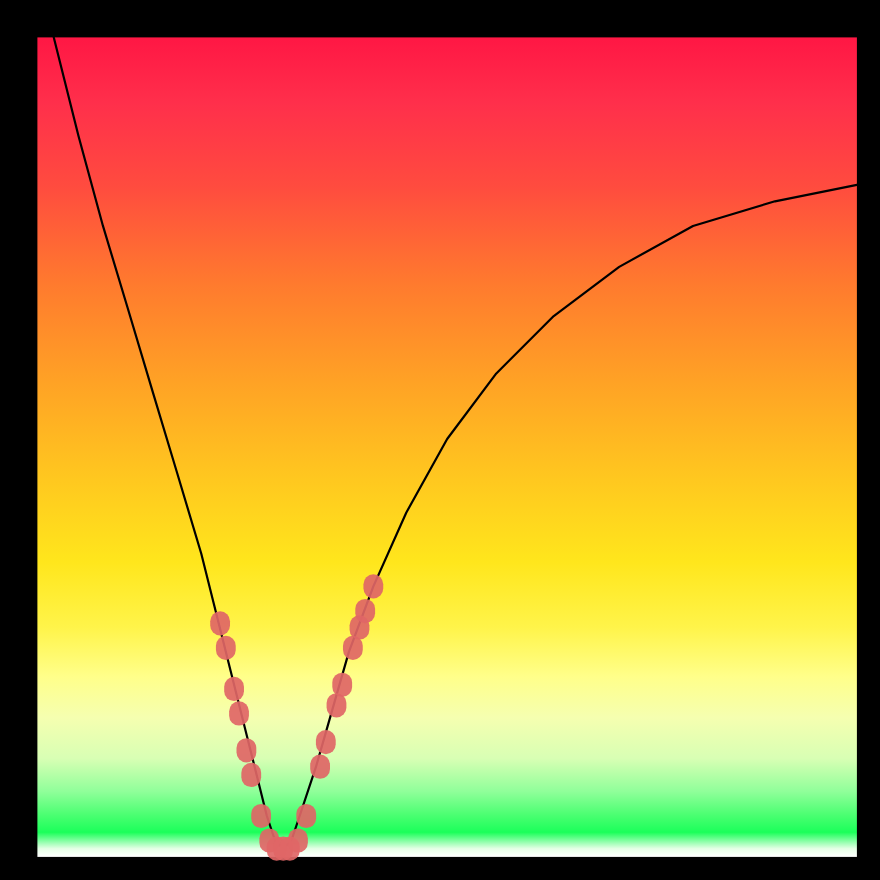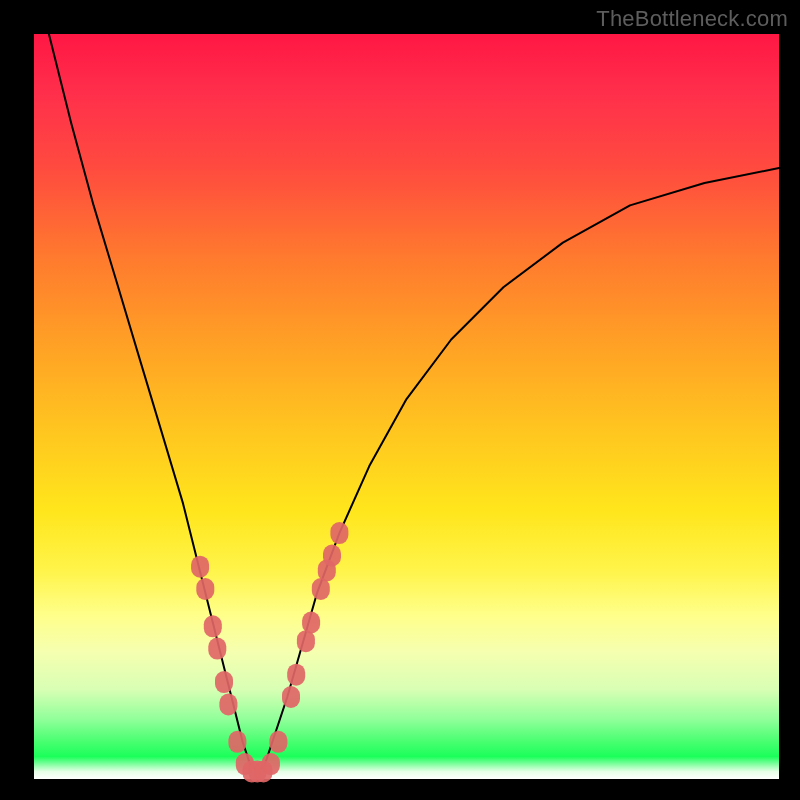--- a/index.html
+++ b/index.html
@@ -91,14 +91,13 @@
           <rect x="253.2" y="629.7" width="18" height="22" rx="9" ry="9" fill="#e06666" fill-opacity="0.92"></rect>
           <rect x="262.9" y="596.2" width="18" height="22" rx="9" ry="9" fill="#e06666" fill-opacity="0.92"></rect>
           <rect x="268.1" y="577.5" width="18" height="22" rx="9" ry="9" fill="#e06666" fill-opacity="0.92"></rect>
           <rect x="277.8" y="544.0" width="18" height="22" rx="9" ry="9" fill="#e06666" fill-opacity="0.92"></rect>
           <rect x="283.8" y="525.4" width="18" height="22" rx="9" ry="9" fill="#e06666" fill-opacity="0.92"></rect>
           <rect x="289.0" y="510.5" width="18" height="22" rx="9" ry="9" fill="#e06666" fill-opacity="0.92"></rect>
           <rect x="296.4" y="488.1" width="18" height="22" rx="9" ry="9" fill="#e06666" fill-opacity="0.92"></rect>
         </g>
     </svg>
   </div>
-  <div class="watermark">TheBottleneck.com</div>
 </div>
 
 </body></html>

